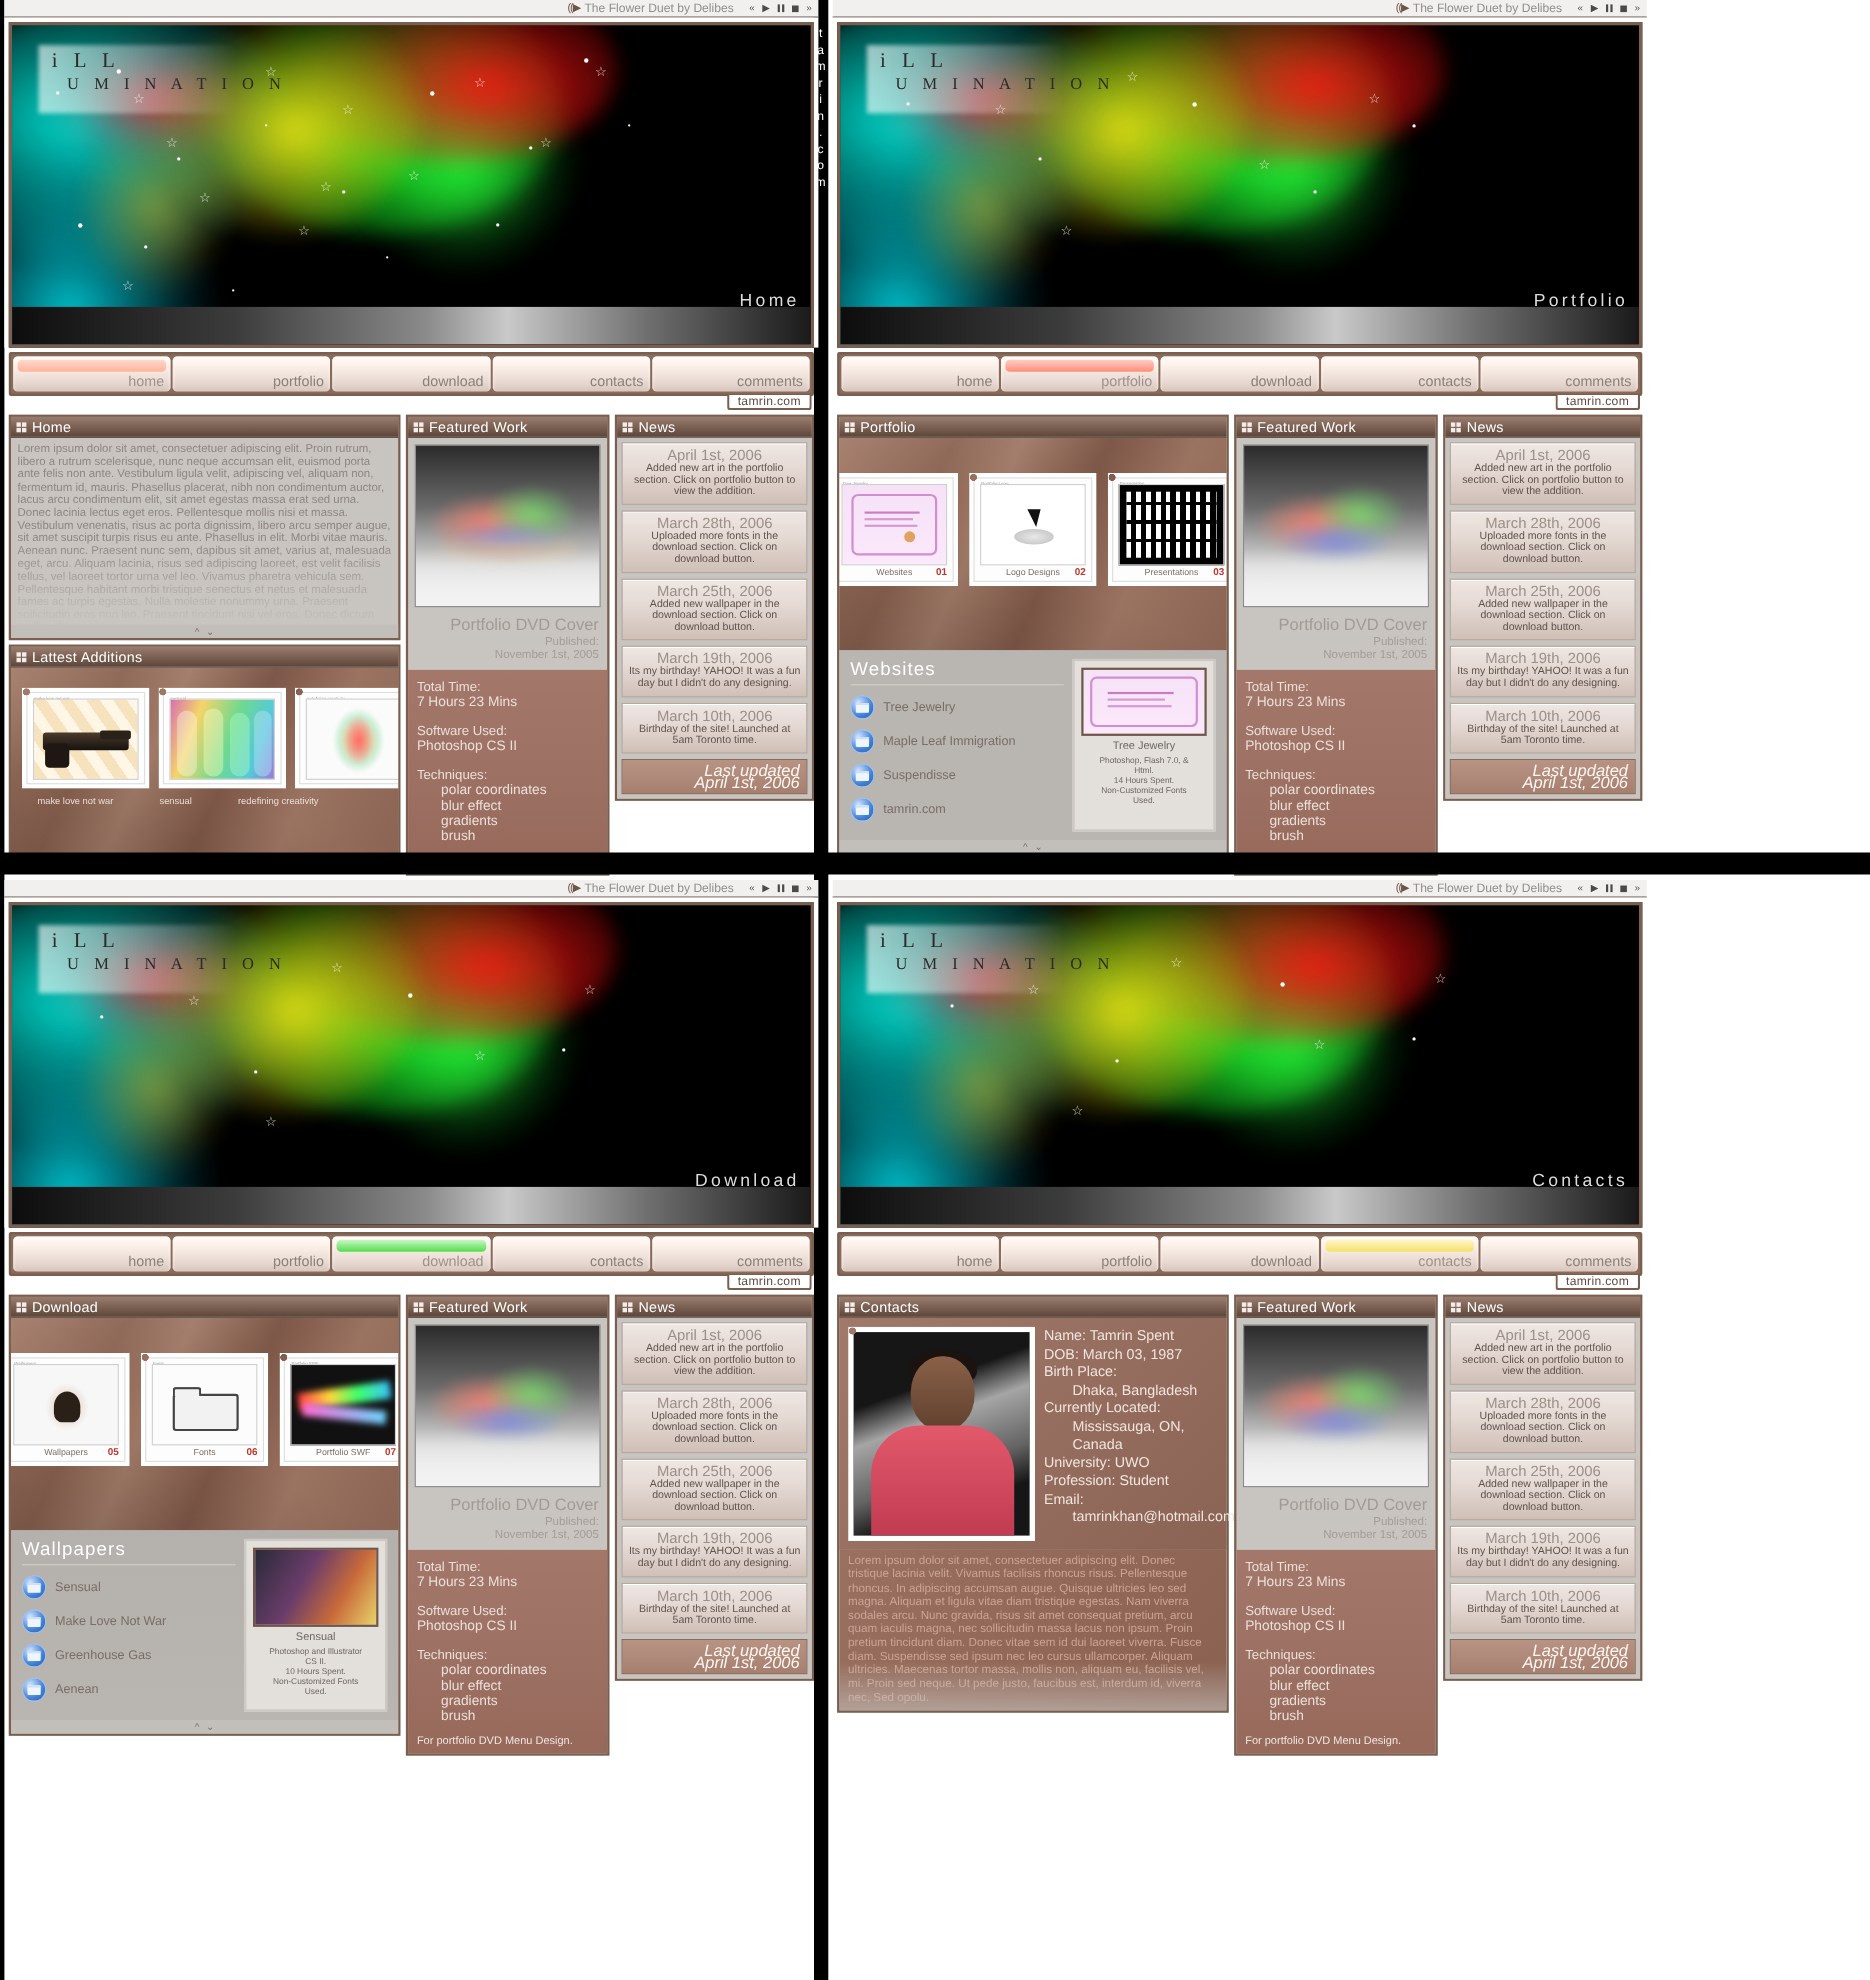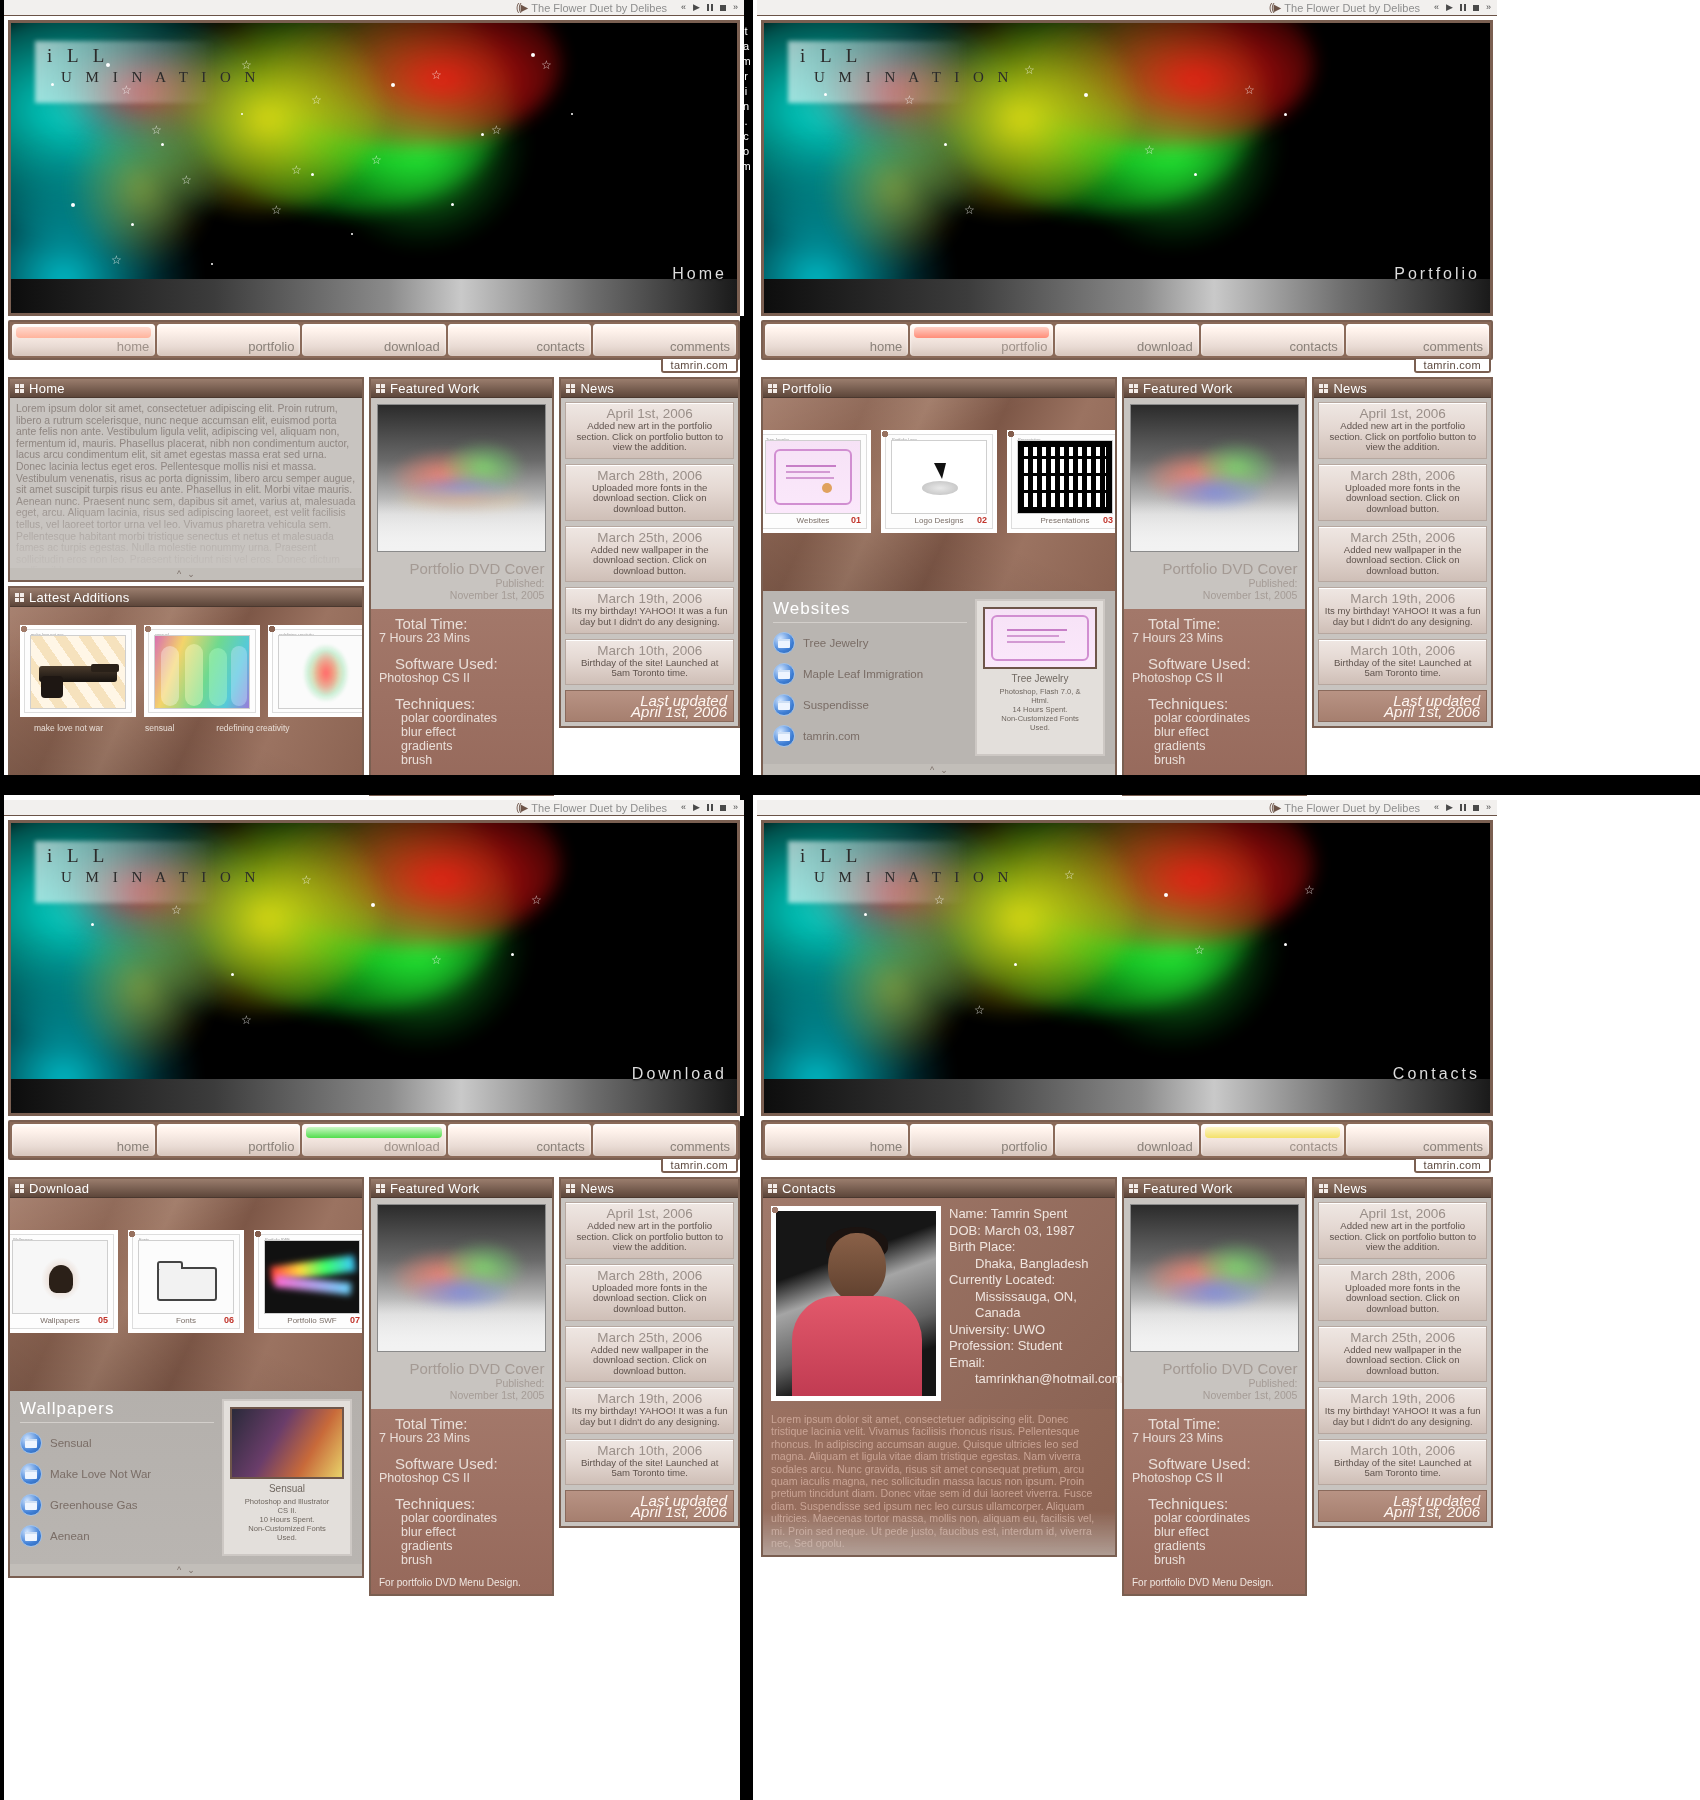--- a/index.html
+++ b/index.html
@@ -153,21 +153,21 @@
   .cap-below { font-size:8.5px; color:#e8ded7; padding-left:12px; }
 
   
   .fw-img { margin:6px; height:148px; border:1px solid #8a8a8a; position:relative; overflow:hidden;
             background:linear-gradient(#2b2b2b,#6a6a6a 38%,#d9d9d9 75%,#f4f4f4); }
   .fw-swirl { position:absolute; inset:0; }
   .fw-meta { text-align:right; padding:2px 8px 8px 8px; color:#a59c96; }
   .fw-meta .t { font-size:15px; color:#a49a94; }
   .fw-meta .s { font-size:10.5px; }
   .fw-brown { background:linear-gradient(#a3786a,#96695b); padding:8px 8px 6px 8px; color:#eadfd9; }
-  .fw-brown .k { font-size:15px; line-height:14px;margin-left:16px; }
+  .fw-brown .k { font-size:12px; line-height:14px; }
   .fw-brown .v { font-size:12.5px; line-height:14px; }
   .fw-brown .ind { padding-left:22px; }
   .fw-foot { font-size:10px; color:#efe6e0; padding-top:10px; }
 
   
   .news-list { padding:4px; background:#c8c4c0; }
   .news-item { background:linear-gradient(#efe7e3 0%, #e4d8d2 45%, #cfbfb7 100%);
                border:1px solid #b6a79f; margin-bottom:5px; padding:3px 5px 5px 5px;
                box-shadow:inset 0 1px 0 #fff; }
   .news-date { text-align:center; font-size:13.5px; color:#9a8f89; }

